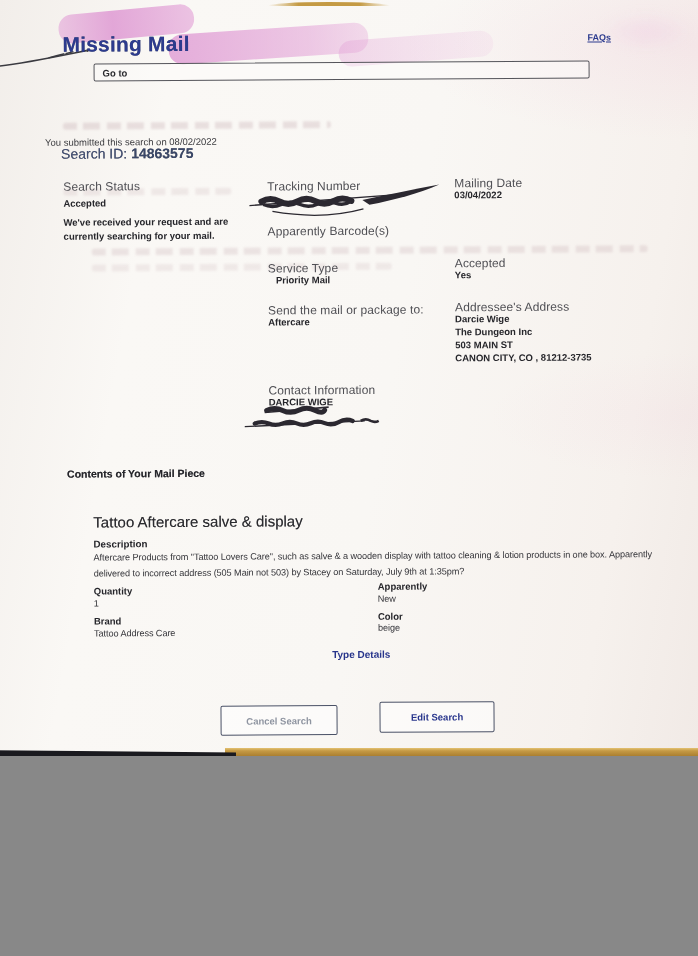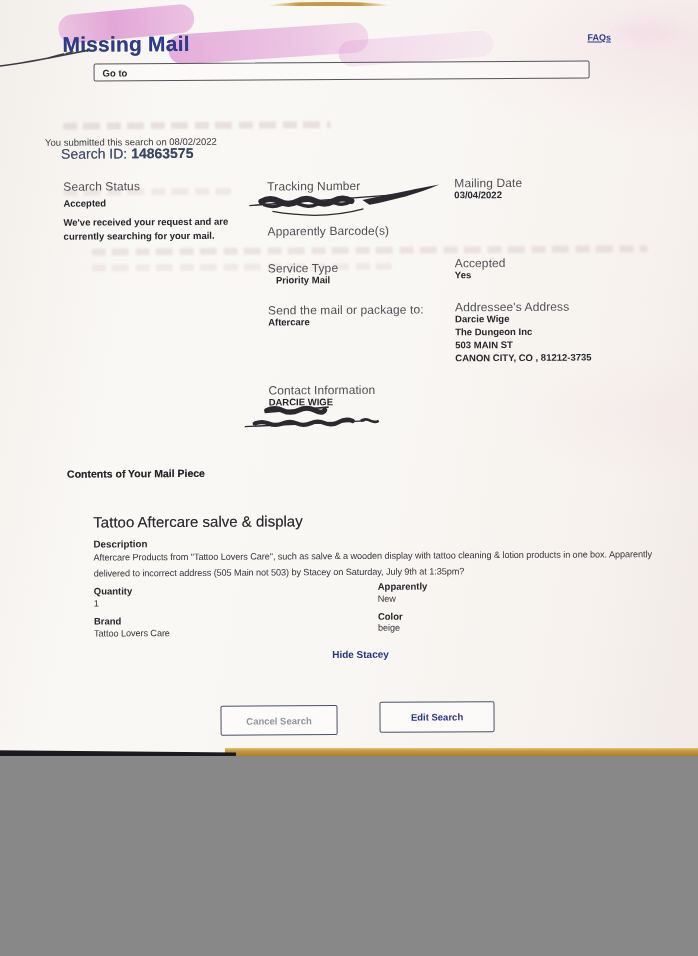--- a/index.html
+++ b/index.html
@@ -128,28 +128,28 @@
 
     <div class="abs heading softtxt" style="left:66px;top:466px;">Contents of Your Mail Piece</div>
     <div class="abs item-title softtxt" style="left:92px;top:512px;">Tattoo Aftercare salve &amp; display</div>
     <div class="abs val" style="left:92px;top:537px;font-size:9.8px;">Description</div>
     <div class="abs desc" style="left:92px;top:551px;">Aftercare Products from "Tattoo Lovers Care", such as salve &amp; a wooden display with tattoo cleaning &amp; lotion products in one box. Apparently</div>
     <div class="abs desc" style="left:92px;top:567px;">delivered to incorrect address (505 Main not 503) by Stacey on Saturday, July 9th at 1:35pm?</div>
 
     <div class="abs val" style="left:92px;top:584px;">Quantity</div>
     <div class="abs desc" style="left:92px;top:597px;">1</div>
     <div class="abs val" style="left:92px;top:614px;">Brand</div>
-    <div class="abs desc" style="left:92px;top:627px;">Tattoo Lovers Care</div>
+    <div class="abs desc" style="left:92px;top:627px;">Tattoo Address Care</div>
 
     <div class="abs val" style="left:376px;top:581px;">Apparently</div>
     <div class="abs desc" style="left:376px;top:594px;">New</div>
     <div class="abs val" style="left:376px;top:611px;">Color</div>
     <div class="abs desc" style="left:376px;top:623px;">beige</div>
 
-    <div class="abs hide-details" style="left:330px;top:649px;">Hide Stacey</div>
+    <div class="abs hide-details" style="left:330px;top:649px;">Type Details</div>
 
     <div class="btn cancel" style="left:218px;top:705px;width:115px;height:28px;">
       <span>Cancel Search</span>
     </div>
     <div class="btn edit" style="left:377px;top:702px;width:113px;height:29px;">
       <span>Edit Search</span>
     </div>
 
   </div>
 

